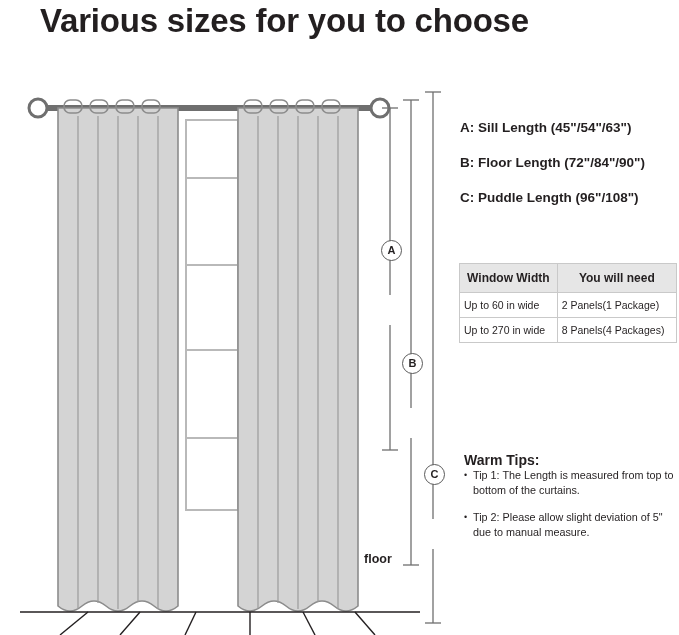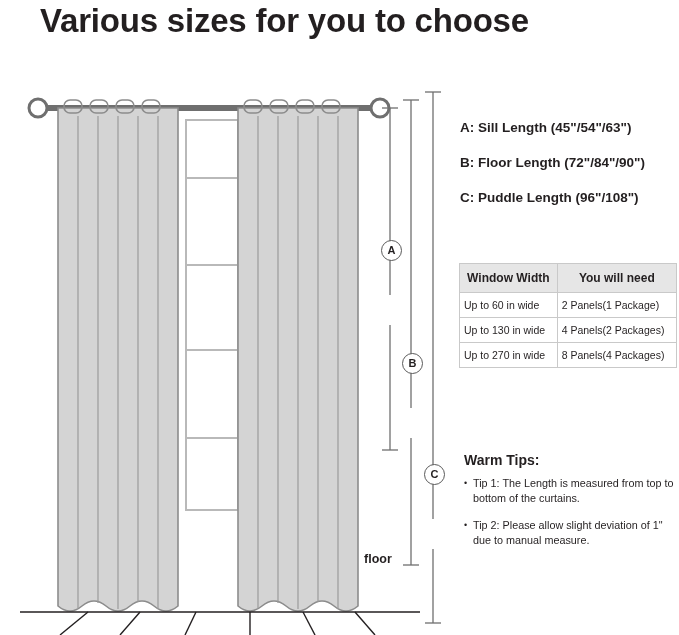--- a/index.html
+++ b/index.html
@@ -86,21 +86,21 @@
   
   .tips {
     position: absolute;
     left: 464px;
     top: 452px;
     width: 210px;
   }
   .tips-title {
     font-size: 14px;
     font-weight: bold;
-    margin-bottom: 8px;
+    margin-bottom: 0;
     color: #231f20;
   }
   .tip {
     position: relative;
     font-size: 10.8px;
     line-height: 15px;
     color: #231f20;
     margin-bottom: 12px;
     padding-left: 9px;
   }
@@ -252,28 +252,24 @@
         <th>Window Width</th>
         <th>You will need</th>
       </tr>
     </thead>
     <tbody>
       <tr>
         <td>Up to 60 in wide</td>
         <td>2 Panels(1 Package)</td>
       </tr>
       <tr>
-        <td>Up to 130 in wide</td>
-        <td>4 Panels(2 Packages)</td>
-      </tr>
-      <tr>
         <td>Up to 270 in wide</td>
         <td>8 Panels(4 Packages)</td>
       </tr>
     </tbody>
   </table>
 </div>
 
 <div class="tips">
   <div class="tips-title">Warm Tips:</div>
   <div class="tip">Tip 1: The Length is measured from top to bottom of the curtains.</div>
-  <div class="tip">Tip 2:  Please allow slight deviation of 1" due to manual measure.</div>
+  <div class="tip">Tip 2:  Please allow slight deviation of 5" due to manual measure.</div>
 </div>
 
 </body></html>

